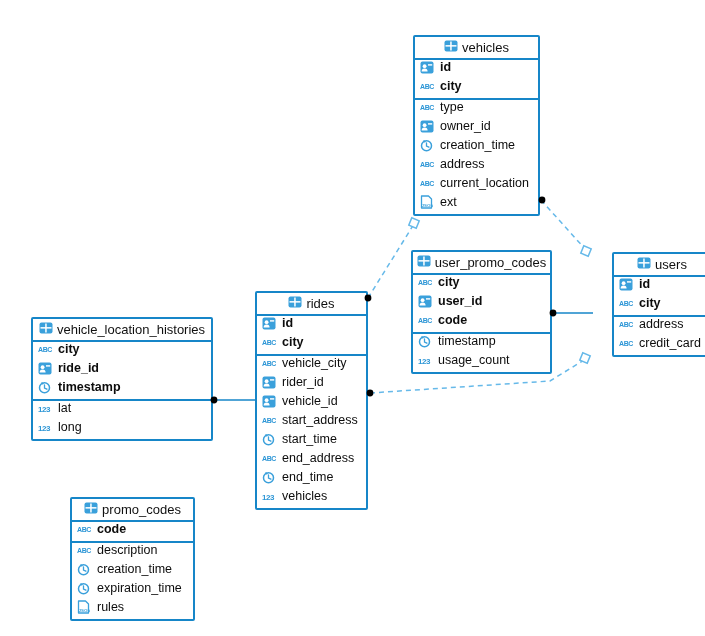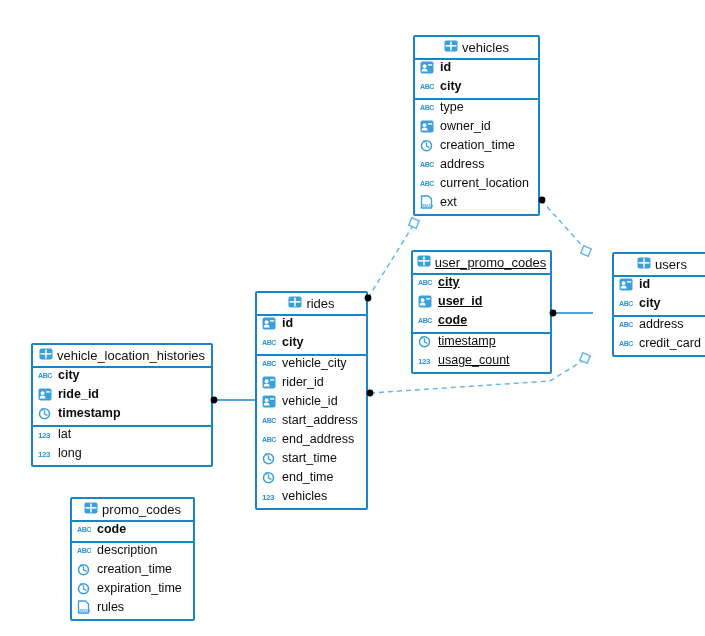--- a/index.html
+++ b/index.html
@@ -156,21 +156,21 @@
           <span class="type-icon">
             <svg width="13" height="14" viewBox="0 0 13 14">
               <path d="M1.5 1 h7 l3 3 v9 h-10 z" fill="#fff" stroke="#3AA0DB" stroke-width="1.3" stroke-linejoin="round"></path>
               <text x="1.6" y="11.5" font-size="4.4" font-weight="bold" fill="#3AA0DB">JSON</text>
             </svg>
           </span>
           <span class="col-label">ext</span>
         </div>
       </div>
   </div>
-    <div class="table" style="left: 411px; top: 250px; width: 141px; text-decoration: underline;">
+    <div class="table" style="left: 411px; top: 250px; width: 141px;">
     <div class="table-header">
       <span class="header-icon">
           <span class="header-icon-inner"><svg width="14" height="12" viewBox="0 0 14 12">
               <rect x="0.5" y="0.5" width="13" height="11" rx="2" fill="#3AA0DB"></rect>
               <rect x="1.5" y="5.1" width="11" height="1.5" fill="#fff"></rect>
               <rect x="6.2" y="1.5" width="1.5" height="9" fill="#fff"></rect>
             </svg></span>
         </span>
       <span>user_promo_codes</span>
     </div>
@@ -341,35 +341,35 @@
         <div class="col-row">
           <span class="type-icon">
             <svg width="17" height="10" viewBox="0 0 17 10">
               <text x="0" y="8.2" font-size="7" font-weight="bold" letter-spacing="-0.4" fill="#2D96D6">ABC</text>
             </svg>
           </span>
           <span class="col-label">start_address</span>
         </div>
         <div class="col-row">
           <span class="type-icon">
+            <svg width="13" height="13" viewBox="0 0 13 13">
+              <circle cx="6.5" cy="6.8" r="5" fill="none" stroke="#3AA0DB" stroke-width="1.5"></circle>
+              <path d="M6.5 4 v3 l2.4 1.2" stroke="#3AA0DB" stroke-width="1.3" fill="none" stroke-linecap="round"></path>
+              <path d="M3.4 1.6 l2 1.6" stroke="#3AA0DB" stroke-width="1.5"></path>
+            </svg>
+          </span>
+          <span class="col-label">start_time</span>
+        </div>
+        <div class="col-row">
+          <span class="type-icon">
             <svg width="17" height="10" viewBox="0 0 17 10">
               <text x="0" y="8.2" font-size="7" font-weight="bold" letter-spacing="-0.4" fill="#2D96D6">ABC</text>
             </svg>
           </span>
           <span class="col-label">end_address</span>
-        </div>
-        <div class="col-row">
-          <span class="type-icon">
-            <svg width="13" height="13" viewBox="0 0 13 13">
-              <circle cx="6.5" cy="6.8" r="5" fill="none" stroke="#3AA0DB" stroke-width="1.5"></circle>
-              <path d="M6.5 4 v3 l2.4 1.2" stroke="#3AA0DB" stroke-width="1.3" fill="none" stroke-linecap="round"></path>
-              <path d="M3.4 1.6 l2 1.6" stroke="#3AA0DB" stroke-width="1.5"></path>
-            </svg>
-          </span>
-          <span class="col-label">start_time</span>
         </div>
         <div class="col-row">
           <span class="type-icon">
             <svg width="13" height="13" viewBox="0 0 13 13">
               <circle cx="6.5" cy="6.8" r="5" fill="none" stroke="#3AA0DB" stroke-width="1.5"></circle>
               <path d="M6.5 4 v3 l2.4 1.2" stroke="#3AA0DB" stroke-width="1.3" fill="none" stroke-linecap="round"></path>
               <path d="M3.4 1.6 l2 1.6" stroke="#3AA0DB" stroke-width="1.5"></path>
             </svg>
           </span>
           <span class="col-label">end_time</span>
@@ -377,21 +377,21 @@
         <div class="col-row">
           <span class="type-icon">
             <svg width="15" height="10" viewBox="0 0 15 10">
               <text x="0" y="8.5" font-size="8" font-weight="bold" letter-spacing="-0.4" fill="#2D96D6">123</text>
             </svg>
           </span>
           <span class="col-label">vehicles</span>
         </div>
       </div>
   </div>
-    <div class="table" style="left: 31px; top: 343px; width: 182px;">
+    <div class="table" style="left: 31px; top: 317px; width: 182px;">
     <div class="table-header">
       <span class="header-icon">
           <span class="header-icon-inner"><svg width="14" height="12" viewBox="0 0 14 12">
               <rect x="0.5" y="0.5" width="13" height="11" rx="2" fill="#3AA0DB"></rect>
               <rect x="1.5" y="5.1" width="11" height="1.5" fill="#fff"></rect>
               <rect x="6.2" y="1.5" width="1.5" height="9" fill="#fff"></rect>
             </svg></span>
         </span>
       <span>vehicle_location_histories</span>
     </div>

